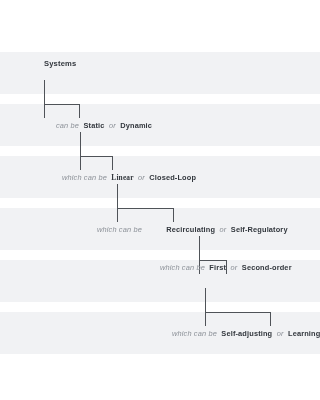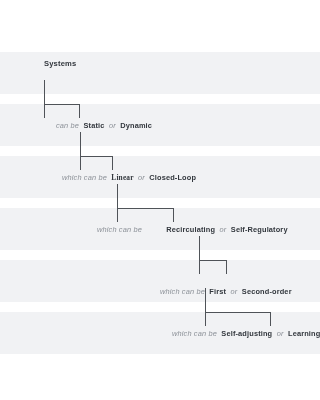--- a/index.html
+++ b/index.html
@@ -121,21 +121,21 @@
     <span class="conj" style="margin-left: 0.3em;">or</span>
     <span class="term" style="margin-left: 0.3em;">Self-Regulatory</span>
   </div>
 
   <div class="conn" style="left:199px; top:236px;">
     <div class="v" style="left:0px;  top:0px;  height:38px;"></div>
     <div class="h" style="left:0px;  top:24px; width:28px;"></div>
     <div class="v" style="left:27px; top:24px; height:14px;"></div>
   </div>
 
-  <div class="row" style="left:124px; top:288px;">
+  <div class="row" style="left:124px; top:264px;">
     <span class="lead">which can be</span>
     <span class="term" style="margin-left: 0.3em;">First</span>
     <span class="conj" style="margin-left: 0.3em;">or</span>
     <span class="term" style="margin-left: 0.3em;">Second-order</span>
   </div>
 
   <div class="conn" style="left:205px; top:288px;">
     <div class="v" style="left:0px;  top:0px;  height:38px;"></div>
     <div class="h" style="left:0px;  top:24px; width:66px;"></div>
     <div class="v" style="left:65px; top:24px; height:14px;"></div>

